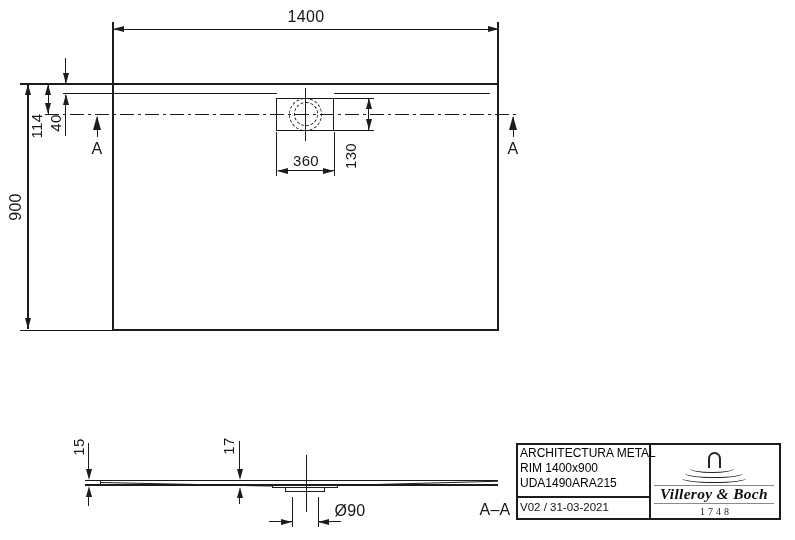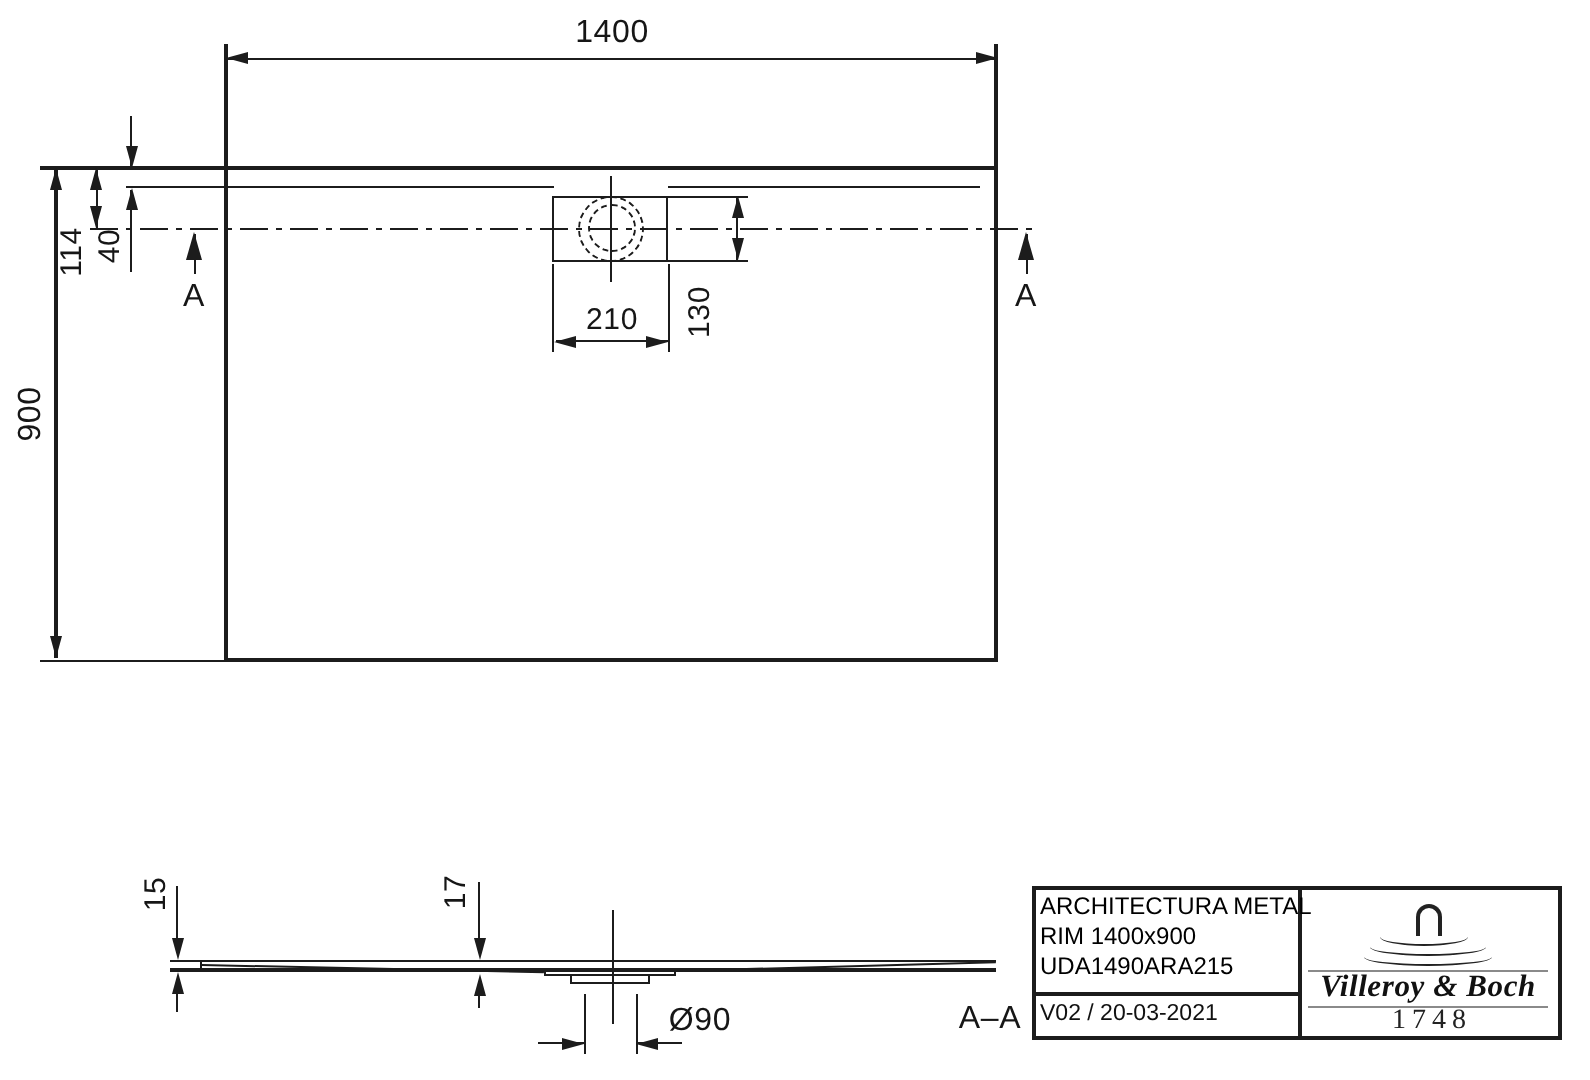--- a/index.html
+++ b/index.html
@@ -22,21 +22,21 @@
   .dim.lg { font-size:16px; }
   .slope { transform-origin:left center; }
   .boss { position:absolute; border:1.2px solid #1c1c1c; border-top:none; box-sizing:border-box; }
   .tb-text { position:absolute; font-size:12px; white-space:nowrap; color:#000000; }
   .tb-small { position:absolute; font-size:11.5px; white-space:nowrap; color:#111; }
   .arch { position:absolute; border:2px solid #222; border-bottom:none; border-radius:7px 7px 0 0; box-sizing:border-box; }
   .ripple { position:absolute; border-bottom:1.4px solid #222; border-radius:50%; box-sizing:border-box; }
   .rule { position:absolute; height:1px; background:#8a8a8a; }
   .brand { position:absolute; font-family:"Liberation Serif", serif; font-weight:700; font-size:15.5px;
            letter-spacing:0.3px; transform:translate(-50%,-50%); white-space:nowrap; color:#111; }
-  .year { position:absolute; font-family:"Liberation Serif", serif; font-size:14px; letter-spacing:3px;
+  .year { position:absolute; font-family:"Liberation Serif", serif; font-size:10px; letter-spacing:3px;
           transform:translate(-50%,-50%); white-space:nowrap; color:#222; }
 </style>
 </head>
 <body>
 
 <div class="canvas">
 
   <div class="outline" style="left:112px;top:83px;width:387px;height:248px;"></div>
 
   <div class="ln" style="left:112px;top:22px;width:2px;height:61px;"></div>
@@ -79,21 +79,21 @@
   <div class="box" style="left:276px;top:98px;width:58px;height:32.5px;"></div>
   <div class="dcirc" style="left:289px;top:97.8px;width:33px;height:33px;"></div>
   <div class="dcirc" style="left:293.5px;top:102.3px;width:24px;height:24px;"></div>
   <div class="ln" style="left:305px;top:88px;width:1.2px;height:53px;"></div>
 
   <div class="ln" style="left:276px;top:132px;width:1px;height:44px;"></div>
   <div class="ln" style="left:333.5px;top:132px;width:1px;height:44px;"></div>
   <div class="ln" style="left:278px;top:170px;width:56px;height:1.4px;"></div>
   <div class="ah w" style="left:277px;top:168px;"></div>
   <div class="ah e" style="left:323px;top:168px;"></div>
-  <div class="dim" style="left:306px;top:160px;">210</div>
+  <div class="dim" style="left:306px;top:160px;">360</div>
 
   <div class="ln" style="left:334px;top:97.7px;width:39.5px;height:1.2px;"></div>
   <div class="ln" style="left:334px;top:129.7px;width:39.5px;height:1.2px;"></div>
   <div class="ln" style="left:368px;top:99px;width:1.4px;height:31px;"></div>
   <div class="ah n" style="left:365.5px;top:98.3px;"></div>
   <div class="ah s" style="left:365.5px;top:119.3px;"></div>
   <div class="dim rot" style="left:350px;top:156px;">130</div>
 
   <div class="ln" style="left:85px;top:480.2px;width:413px;height:1.3px;"></div>
   <div class="ln" style="left:85px;top:484.3px;width:413px;height:1.5px;"></div>
@@ -126,21 +126,21 @@
 
   <div class="dim lg" style="left:495px;top:510px;">A–A</div>
 
   <div class="outline" style="left:516px;top:443px;width:265px;height:77px;"></div>
   <div class="ln" style="left:649px;top:443px;width:2px;height:77px;"></div>
   <div class="ln" style="left:516px;top:495.5px;width:135px;height:2px;"></div>
 
   <div class="tb-text" style="left:520px;top:446px;">ARCHITECTURA METAL</div>
   <div class="tb-text" style="left:520px;top:461px;">RIM 1400x900</div>
   <div class="tb-text" style="left:520px;top:476px;">UDA1490ARA215</div>
-  <div class="tb-small" style="left:520px;top:501px;">V02 / 20-03-2021</div>
+  <div class="tb-small" style="left:520px;top:501px;">V02 / 31-03-2021</div>
 
   <div class="arch" style="left:708px;top:452px;width:13px;height:16px;"></div>
   <div class="ripple" style="left:690px;top:464px;width:44px;height:9px;"></div>
   <div class="ripple" style="left:685px;top:469px;width:58px;height:9px;"></div>
   <div class="ripple" style="left:682px;top:474px;width:64px;height:9px;border-bottom-width:1px;"></div>
   <div class="rule" style="left:654px;top:484.5px;width:120px;"></div>
   <div class="brand" style="left:714px;top:493.5px;font-style:italic;">Villeroy &amp; Boch</div>
   <div class="rule" style="left:654px;top:502.5px;width:120px;"></div>
   <div class="year" style="left:716px;top:510.5px;">1748</div>
 

